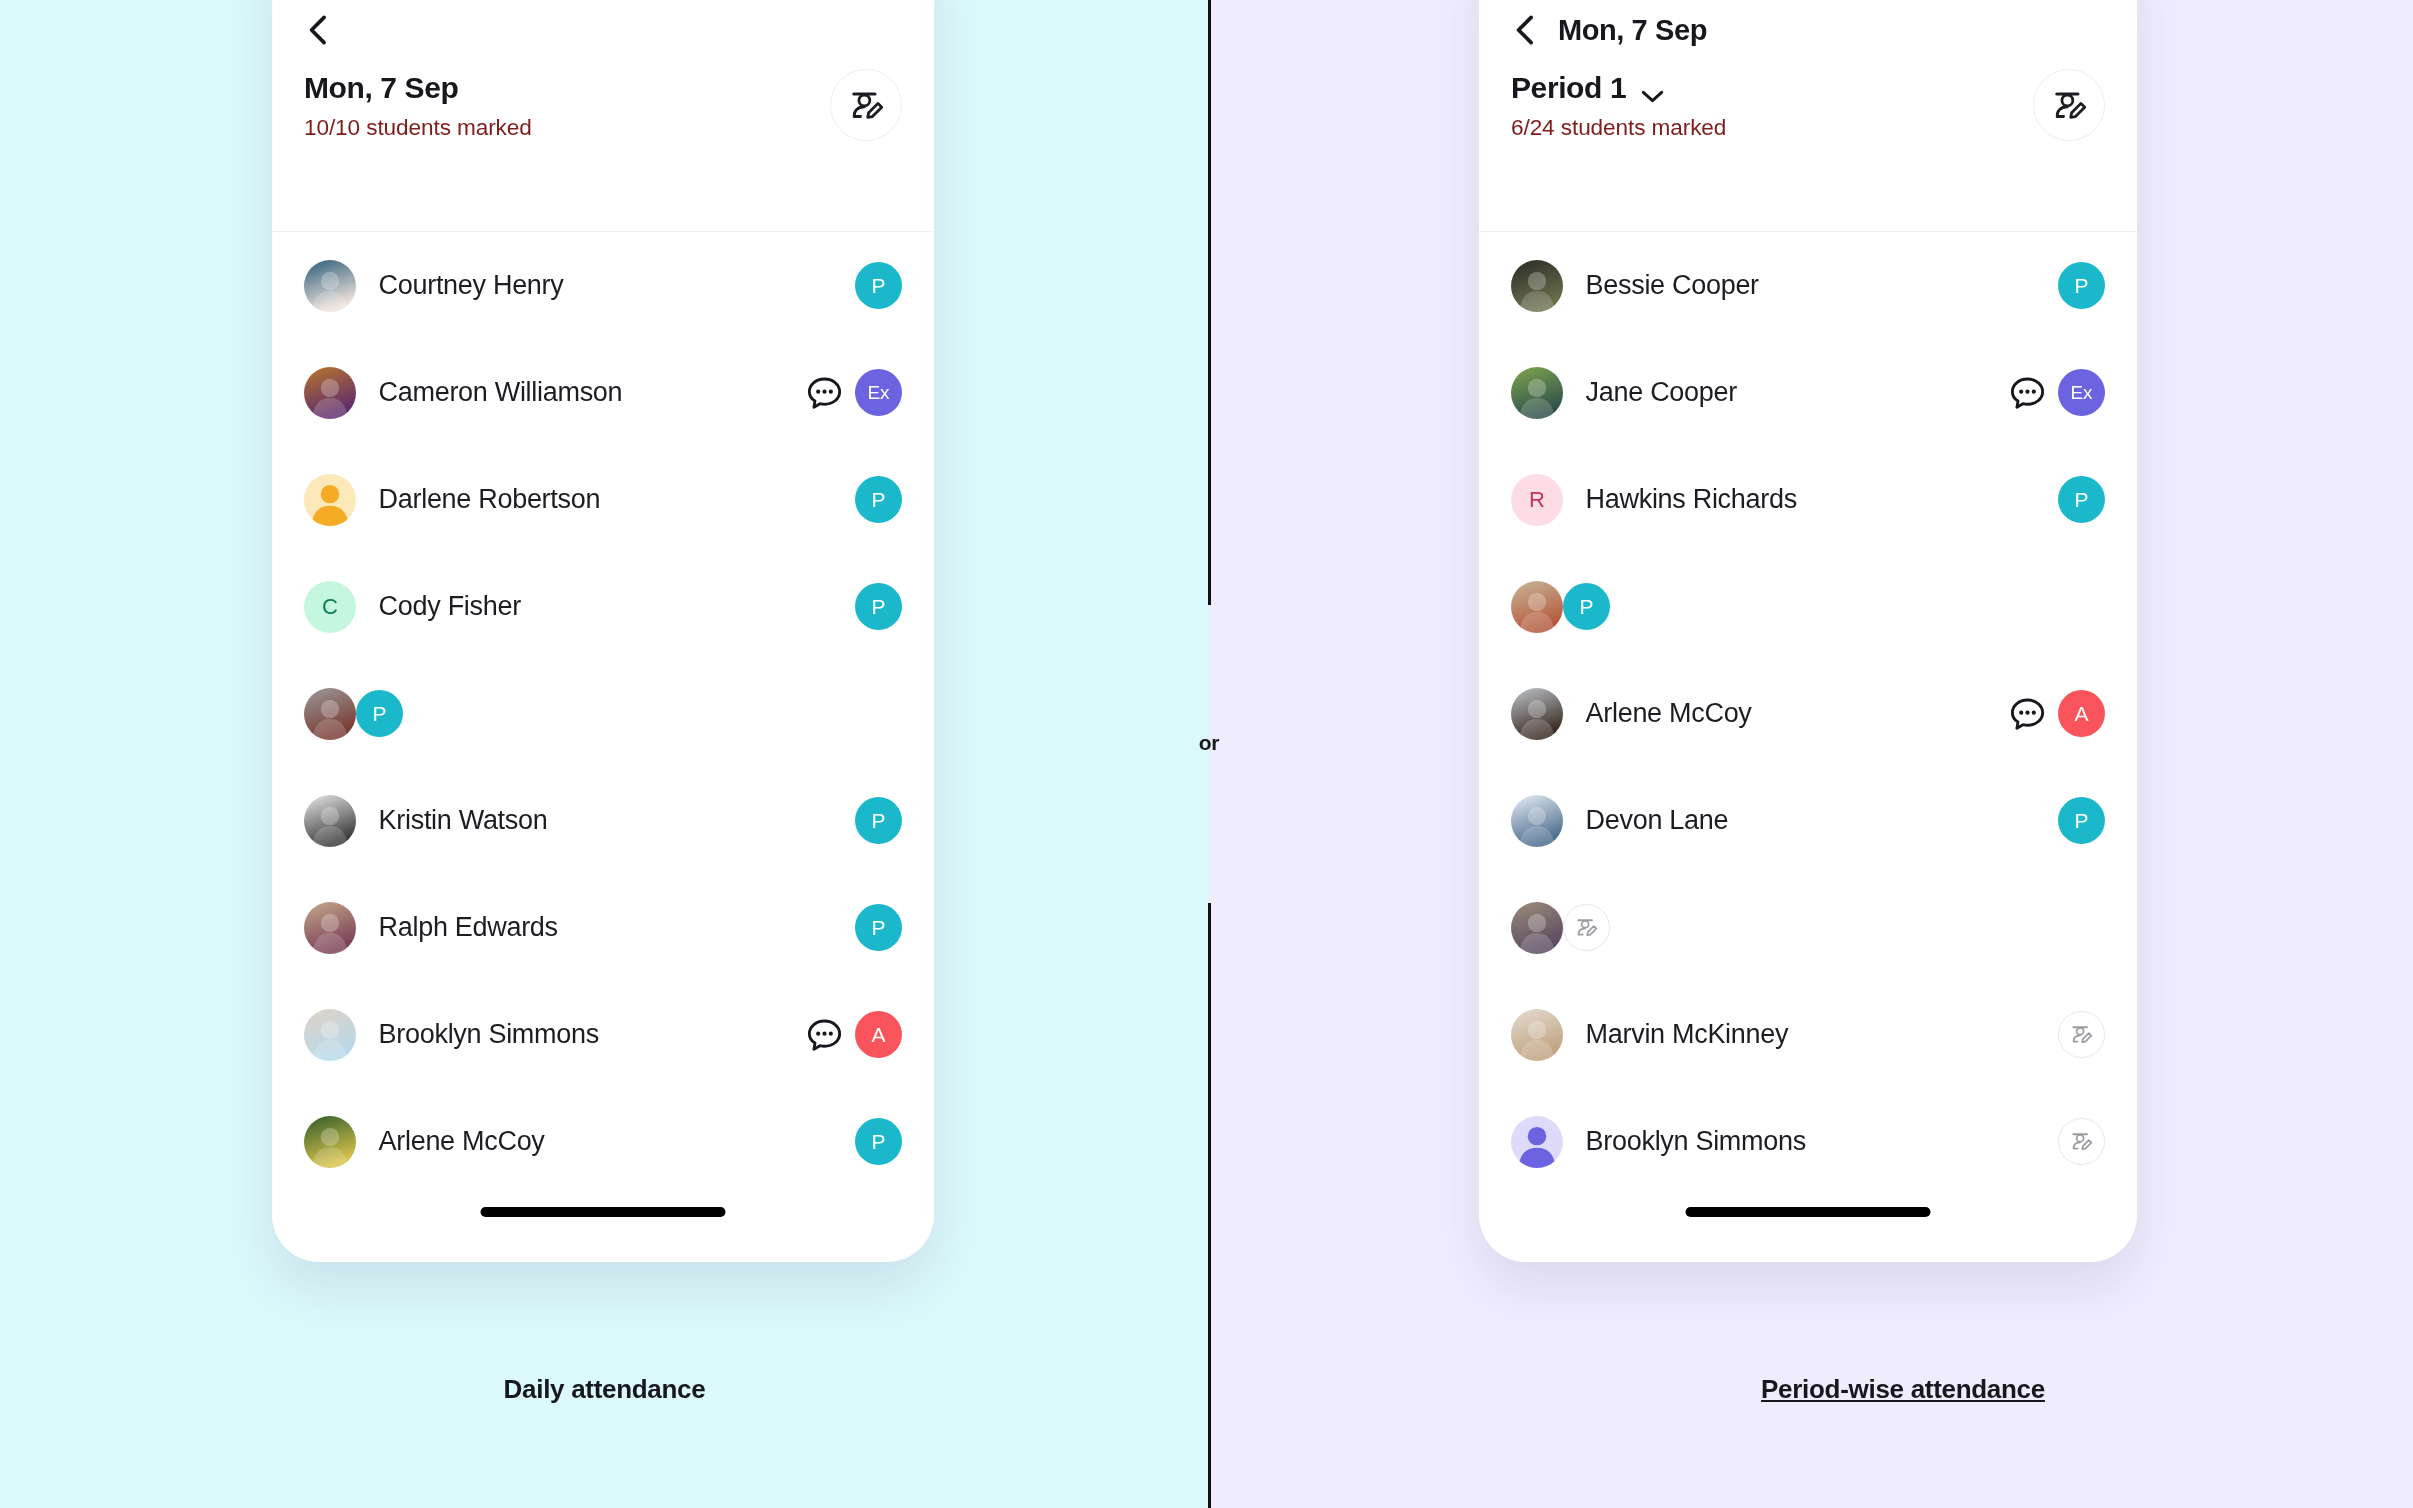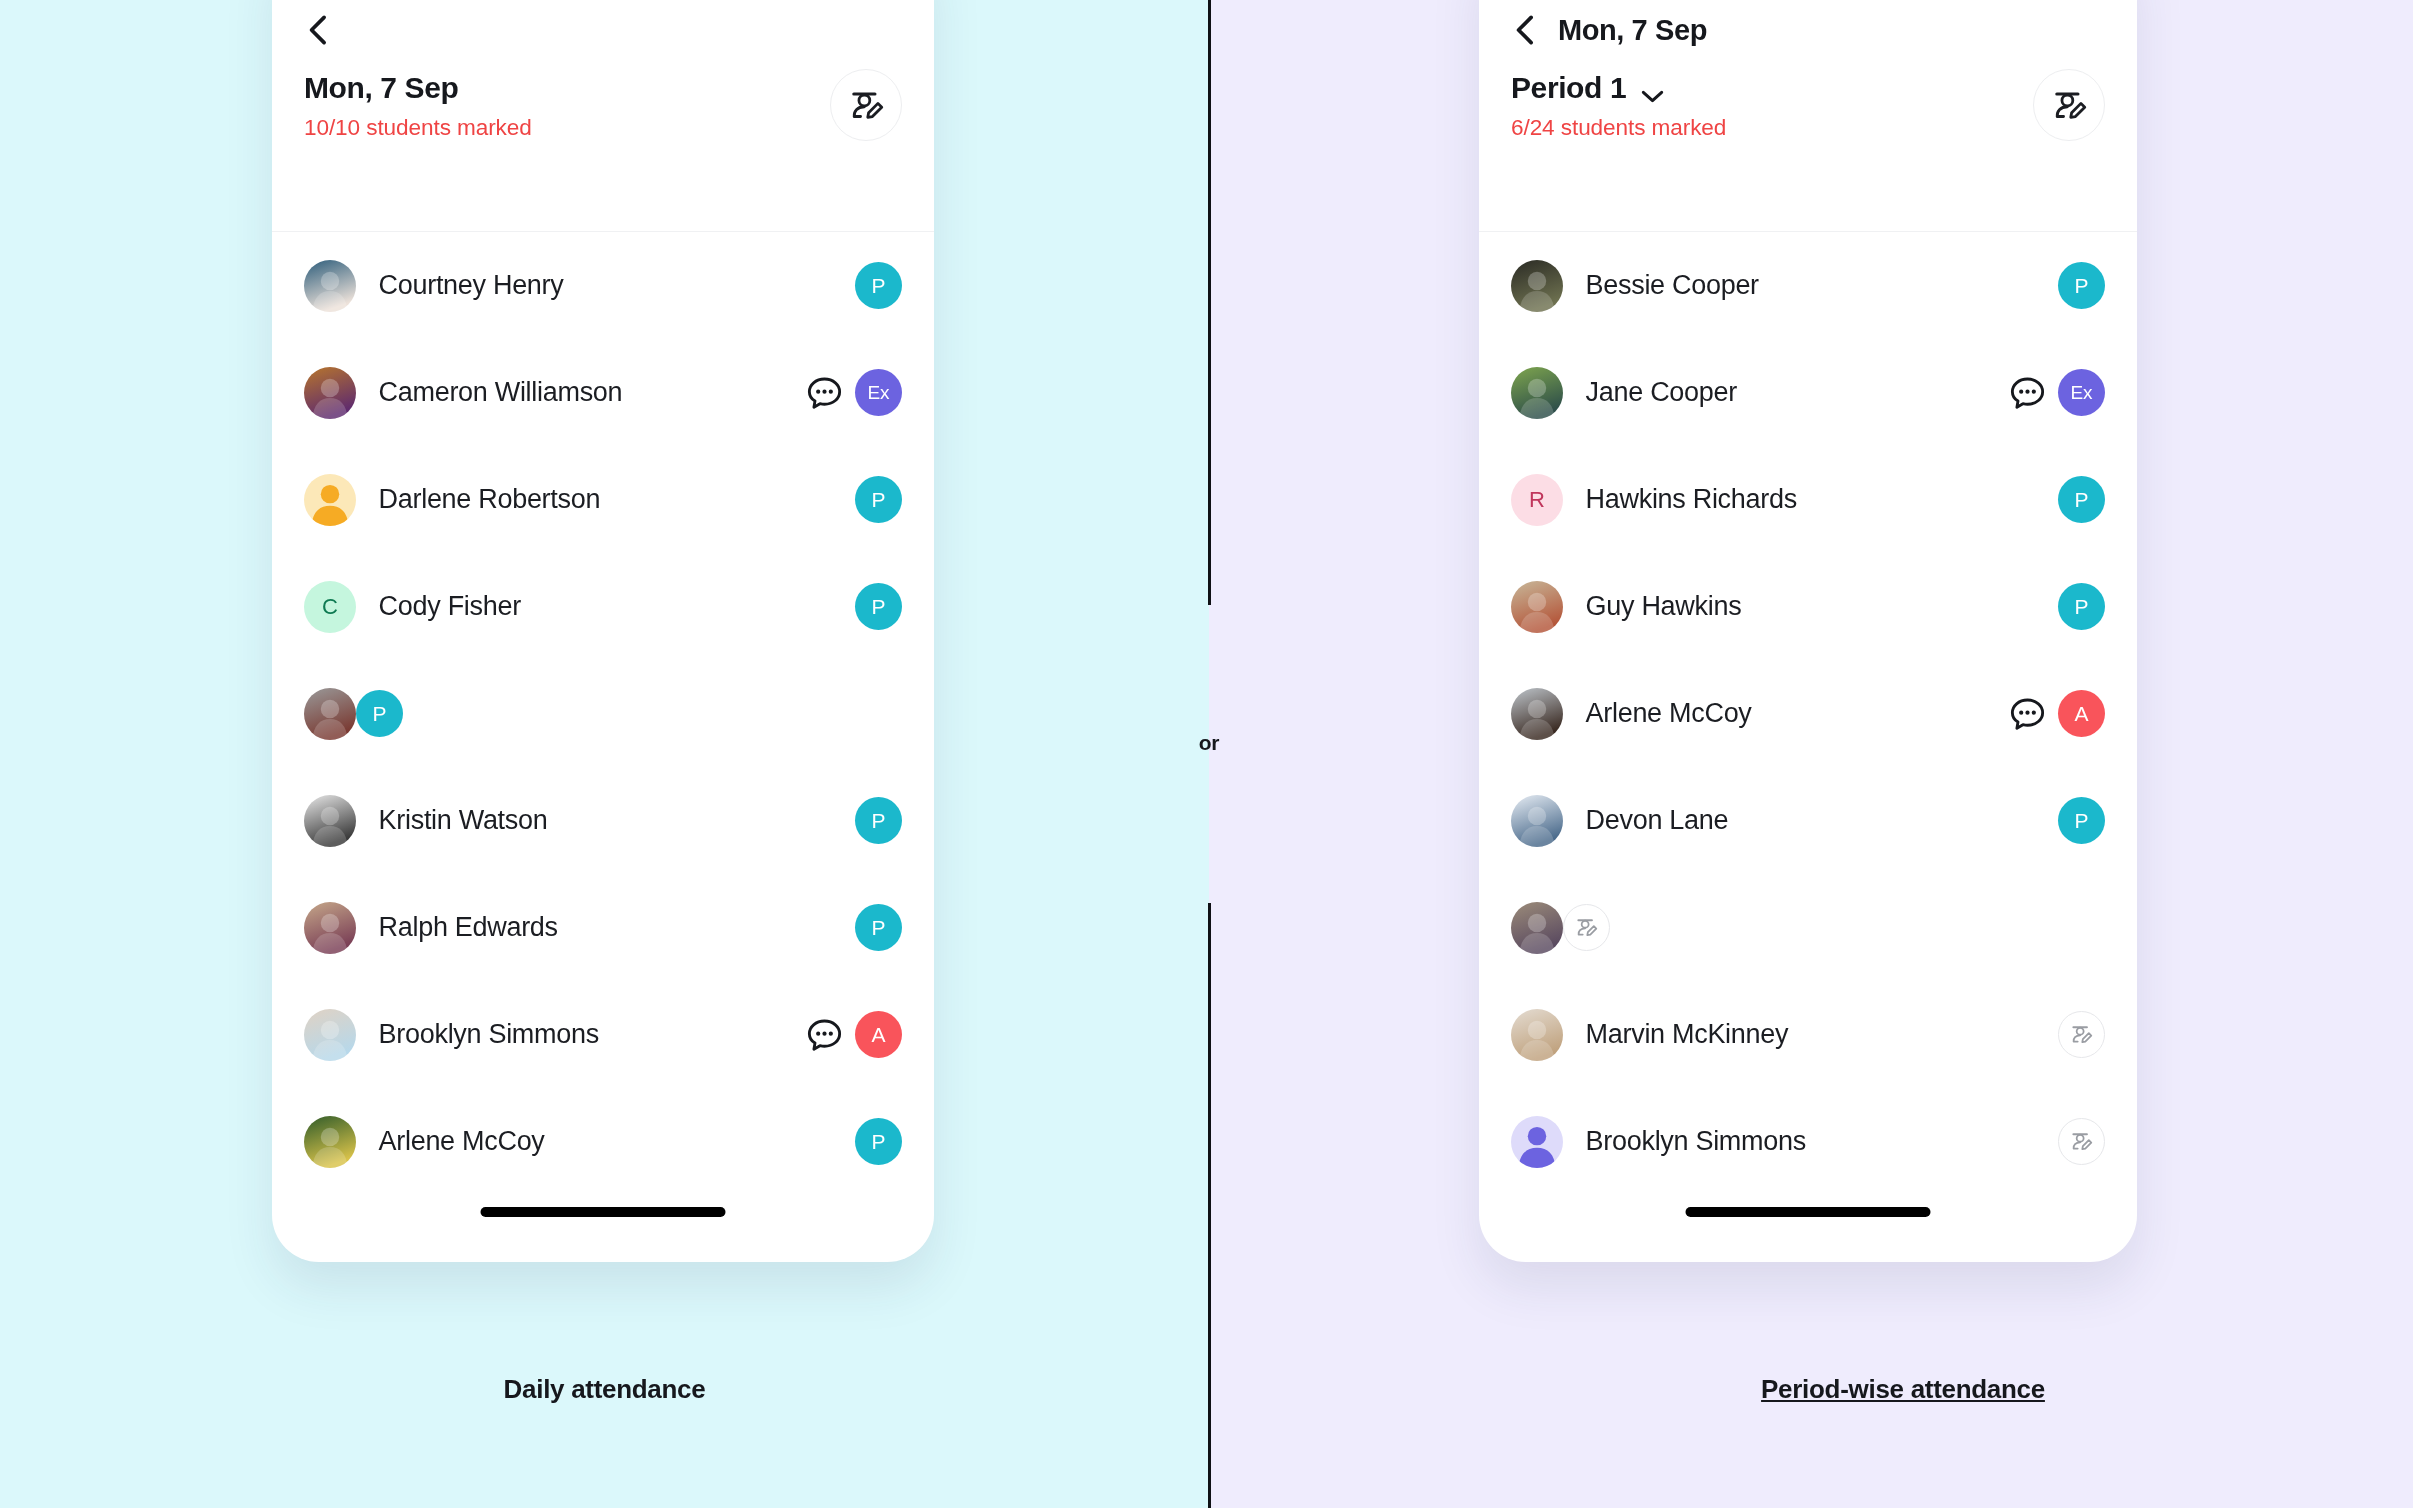--- a/index.html
+++ b/index.html
@@ -110,21 +110,21 @@
     gap: 13.4px;
   }
   .chevron-down {
     width: 25px;
     height: 15px;
     display: block;
   }
   .marked-sub {
     margin-top: 11px;
     font-size: 22.6px;
-    color: #ef4444;
+    color: #7f1d1d;
     letter-spacing: -0.1px;
   }
 
   .mark-btn {
     width: 72px;
     height: 72px;
     border-radius: 50%;
     border: 1.7px solid #EDEEF0;
     background: #FFFFFF;
     display: flex;
@@ -530,21 +530,20 @@
                 <linearGradient id="pg9" x1="0" y1="0" x2="0.35" y2="1">
                   <stop offset="0%" stop-color="#C8B89A"></stop>
                   <stop offset="100%" stop-color="#B4563A"></stop>
                 </linearGradient>
               </defs>
               <rect width="62" height="62" fill="url(#pg9)"></rect>
               <circle cx="31" cy="25" r="11" fill="rgba(255,255,255,0.26)"></circle>
               <path d="M31 37 C19 37 11 45 10 62 L52 62 C51 45 43 37 31 37 Z" fill="rgba(255,255,255,0.18)"></path>
             </svg>
           </div>
-          <div class="student-name">Guy Hawkins</div>
           <div class="row-actions">
             <div class="status-badge" style="background: rgb(27, 184, 204);">P</div>
           </div>
         </div>
         <div class="student-row">
           <div class="avatar">
             <svg viewBox="0 0 62 62">
               <defs>
                 <linearGradient id="pg10" x1="0" y1="0" x2="0.35" y2="1">
                   <stop offset="0%" stop-color="#BFC6CC"></stop>

